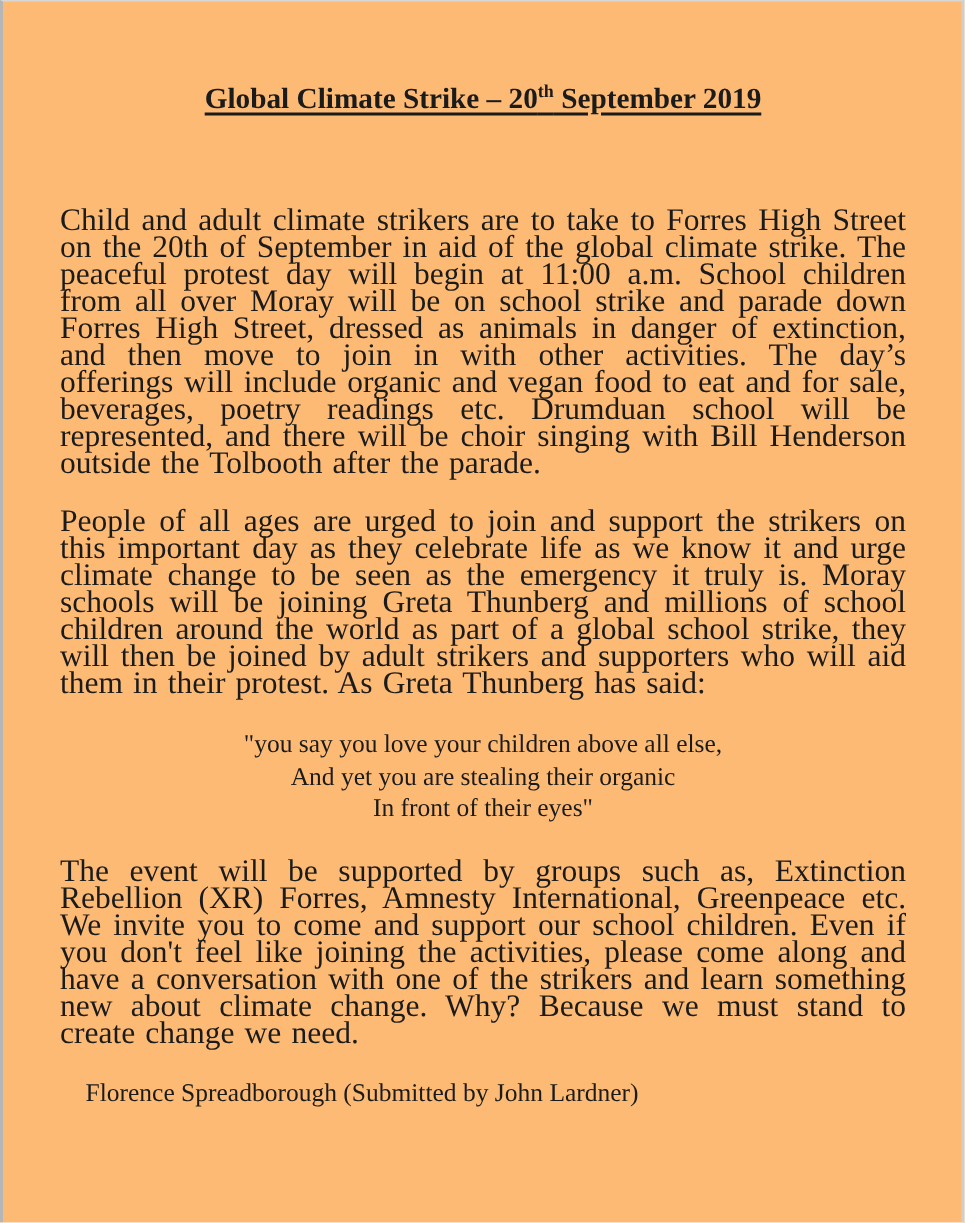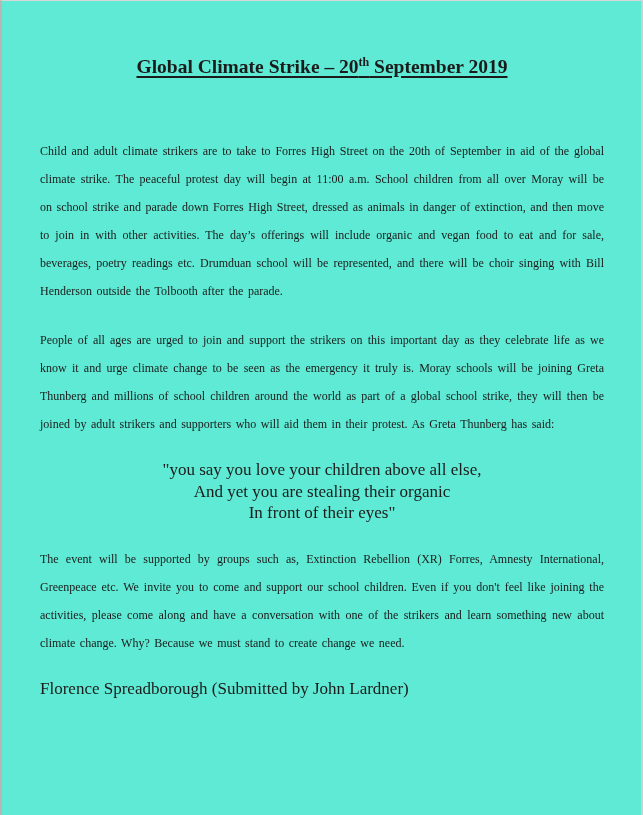--- a/index.html
+++ b/index.html
@@ -5,21 +5,21 @@
   html, body {
     margin: 0;
     padding: 0;
     background: #ffffff;
   }
   .page {
     position: relative;
     width: 643px;
     height: 815px;
     box-sizing: border-box;
-    background: #5eead4;
+    background: #fdba74;
     border-left: 2px solid #b6b6b6;
     border-top: 1px solid #d7d7d7;
     border-right: 2px solid #cfcfcf;
     overflow: hidden;
     font-family: "Liberation Serif", "DejaVu Serif", serif;
     color: #1b1b1b;
   }
   .content {
     padding: 53px 37px 0 38px;
   }
@@ -34,33 +34,33 @@
     text-decoration: underline;
     text-decoration-thickness: 2px;
     text-underline-offset: 3px;
   }
   .doc-title sup {
     font-size: 12px;
     line-height: 0;
   }
   .body-para {
     margin: 0 0 21px 0;
-    font-size: 12px;
-    line-height: 28px;
+    font-size: 21px;
+    line-height: 18px;
     text-align: justify;
     word-spacing: 1.5px;
   }
   .quote-block {
     margin: 0 0 21px 0;
     font-size: 17px;
     line-height: 21.5px;
     text-align: center;
   }
   .signature {
-    margin: 0;
+    margin: 17px;
     font-size: 17px;
     line-height: 21.5px;
     text-align: left;
   }
 </style>
 </head>
 <body>
 
 <div class="page">
   <div class="content">

